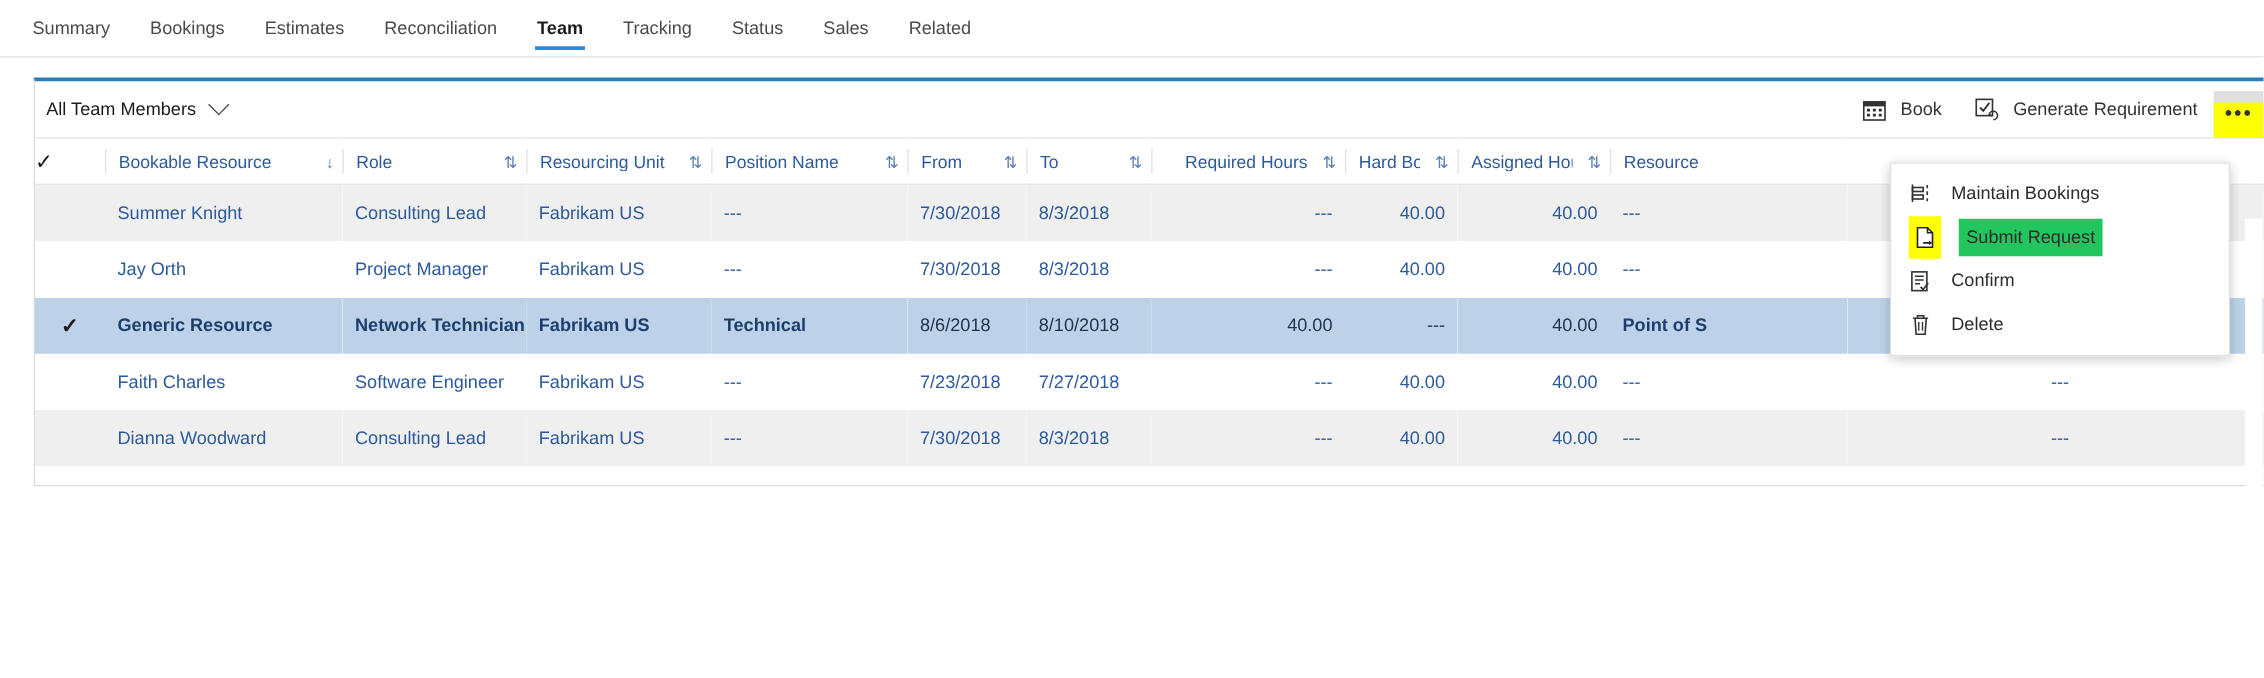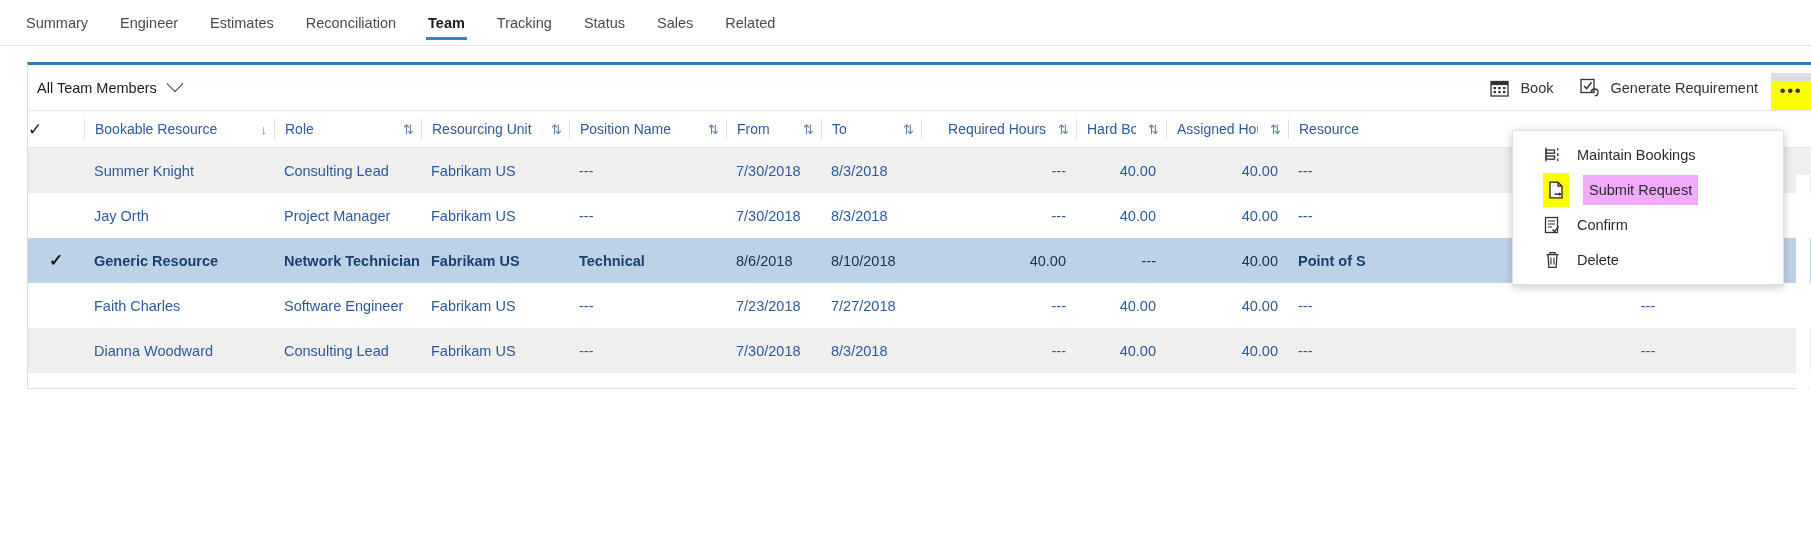--- a/index.html
+++ b/index.html
@@ -194,21 +194,21 @@
     border: 1px solid #e1e1e1;
     box-shadow: 0 2px 9px rgba(0,0,0,0.22);
     padding: 6px 0 7px 0;
     z-index: 40;
   }
   .menuitem {
     position: relative;
     display: flex;
     align-items: center;
     height: 35px;
-    padding-left: 30px;
+    padding-left: 14px;
     gap: 16px;
     font-size: 14.5px;
     color: #2b2b2b;
     cursor: pointer;
   }
   .menuitem .mi-ico {
     width: 18px; height: 18px;
     display: flex; align-items: center; justify-content: center;
     flex-shrink: 0;
   }
@@ -227,21 +227,21 @@
 </head>
 <body>
 
 <div id="screen">
 
   <div class="tabstrip" id="tabstrip">
       <div class="tab">
         <span>Summary</span>
       </div>
       <div class="tab">
-        <span>Engineer</span>
+        <span>Bookings</span>
       </div>
       <div class="tab">
         <span>Estimates</span>
       </div>
       <div class="tab">
         <span>Reconciliation</span>
       </div>
       <div class="tab active">
         <span>Team</span>
       </div>
@@ -469,21 +469,21 @@
       </div>
       <div class="menuitem hl" style="background: none;">
         <span class="mi-ico" style="background: rgb(254, 255, 0); padding: 8px 4px;">
           <svg width="17" height="18" viewBox="0 0 17 18">
             <path d="M2 1.2 H10 L14 5.2 V16.8 H2 Z" fill="#fff" stroke="#222" stroke-width="1.3"></path>
             <path d="M10 1.2 V5.2 H14" fill="none" stroke="#222" stroke-width="1.3"></path>
             <line x1="6.5" y1="13.2" x2="13" y2="13.2" stroke="#222" stroke-width="1.4"></line>
             <path d="M11.2 11.3 L13.6 13.2 L11.2 15.1 Z" fill="#222"></path>
           </svg>
         </span>
-        <span class="mi-label" style="background: #f0abfc; padding: 7px 6px; margin-left: -2px;">Submit Request</span>
+        <span class="mi-label" style="background: #22c55e; padding: 7px 6px; margin-left: -2px;">Submit Request</span>
       </div>
       <div class="menuitem">
         <span class="mi-ico">
           <svg width="16" height="18" viewBox="0 0 16 18">
             <rect x="1.5" y="1.5" width="12" height="15" fill="none" stroke="#333" stroke-width="1.3"></rect>
             <line x1="4" y1="5" x2="11" y2="5" stroke="#333" stroke-width="1.1"></line>
             <line x1="4" y1="8" x2="11" y2="8" stroke="#333" stroke-width="1.1"></line>
             <line x1="4" y1="11" x2="8" y2="11" stroke="#333" stroke-width="1.1"></line>
             <path d="M8.5 13.5 L10.5 15.6 L14.6 10.4" fill="none" stroke="#333" stroke-width="1.4"></path>
           </svg>

